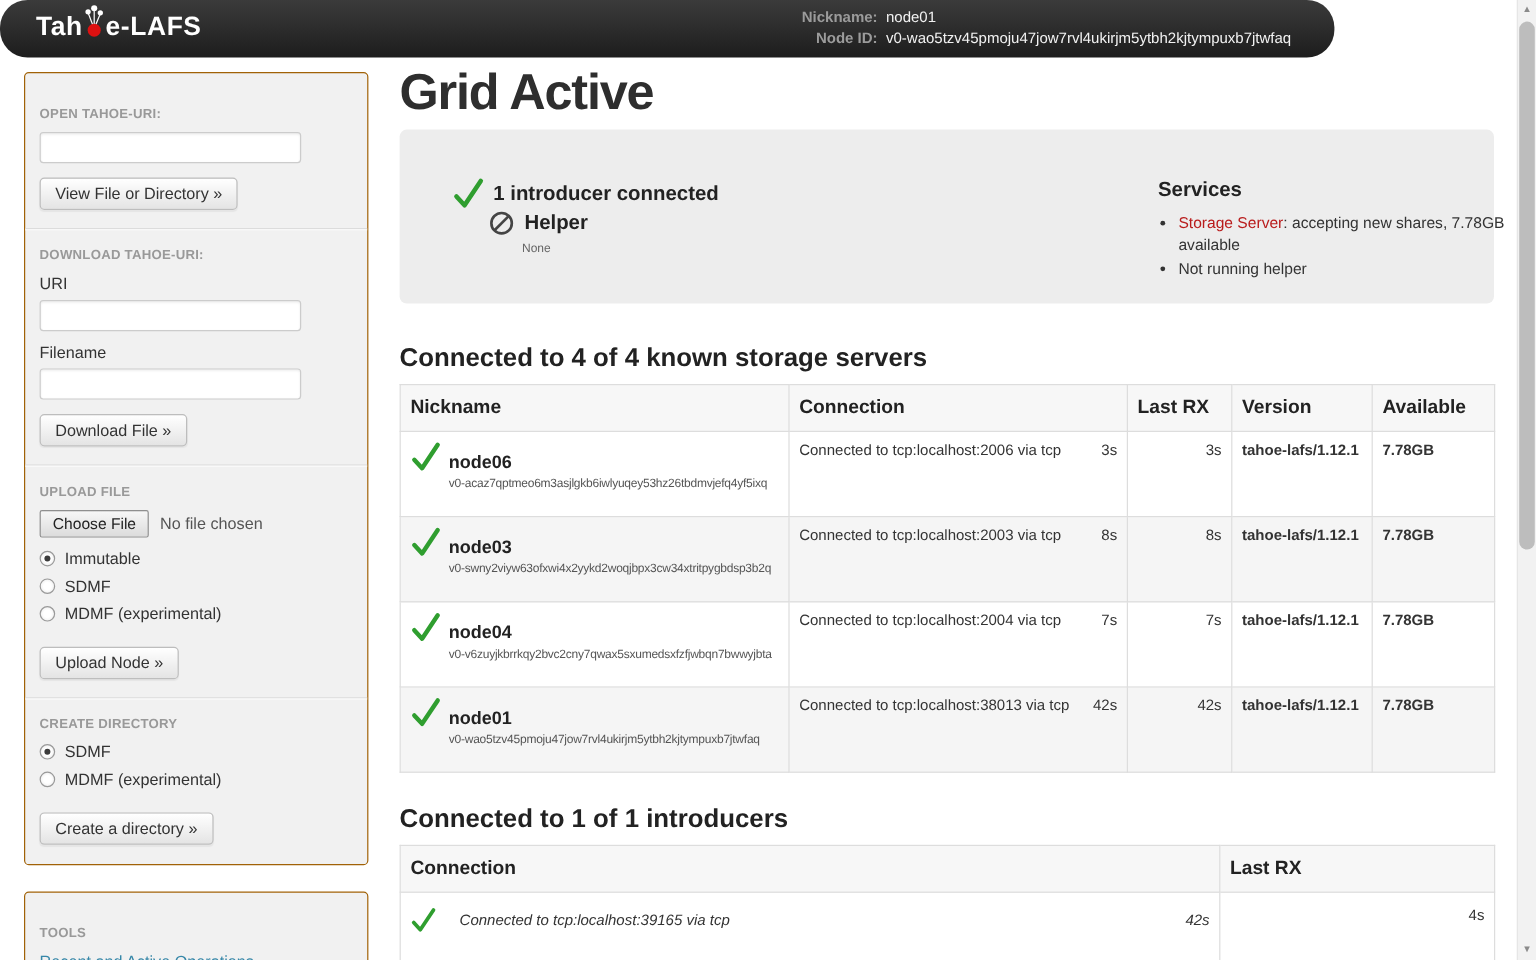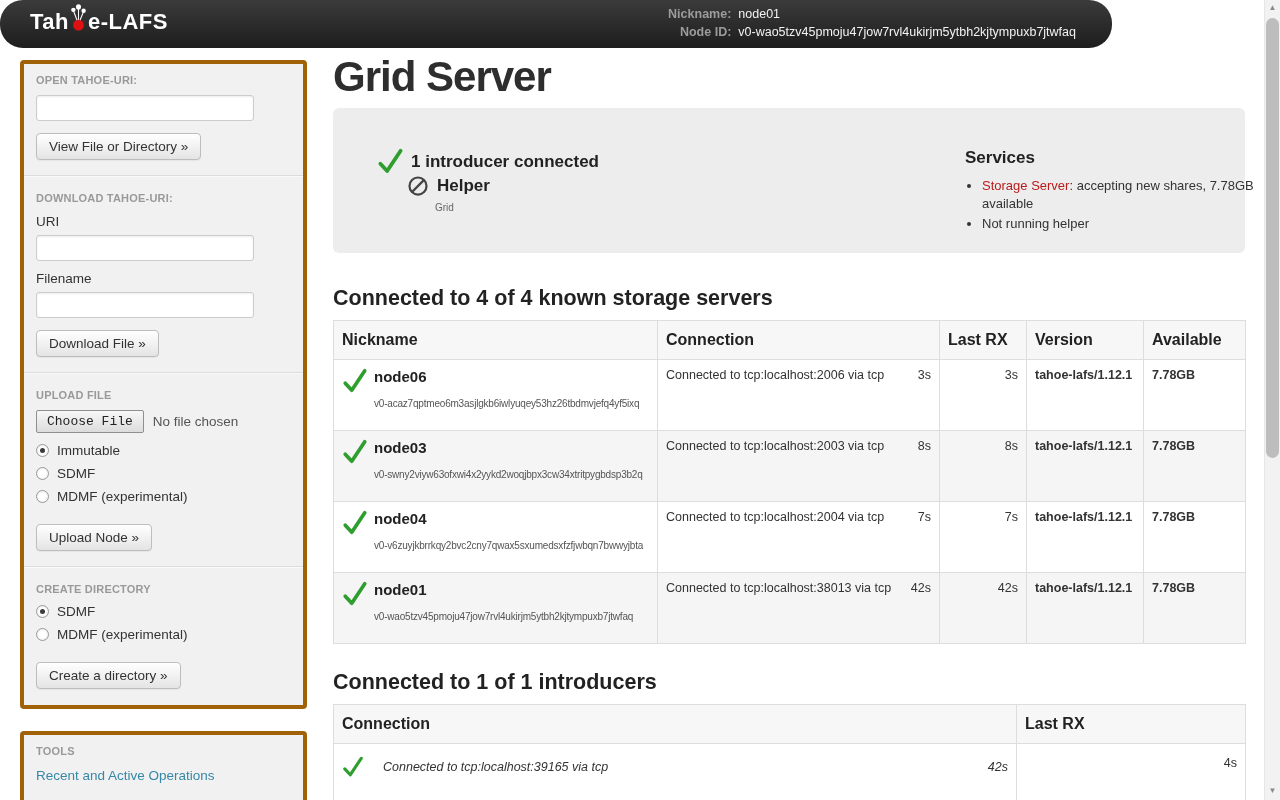--- a/index.html
+++ b/index.html
@@ -24,40 +24,40 @@
     position:absolute; top:7px; right:36px;
     display:grid; grid-template-columns:auto auto; column-gap:7px; row-gap:4px;
     font-size:12.5px; line-height:14px;
   }
   .node-info .lbl { color:#9b9b9b; font-weight:bold; text-align:right; }
   .node-info .val { color:#f2f2f2; }
 
   
   .sidebar { position:absolute; left:20px; top:60px; width:287px; }
   .well {
-    background:#f1f1f1; border:4px solid #a16207; border-radius:4px;
-    padding:10px 12px 16px;
+    background:#f1f1f1; border:1px solid #a16207; border-radius:4px;
+    padding:28px 12px 16px;
   }
   .tools-well { margin-top:22px; padding-bottom:20px; }
   .sec-label { font-size:11px; font-weight:bold; color:#999; margin:0 0 9px; letter-spacing:.2px; }
   .ti {
     display:block; width:218px; height:26px; border:1px solid #ccc; border-radius:3px;
     background:#fff; padding:2px 6px; font-size:13px; font-family:inherit;
     box-shadow:inset 0 1px 2px rgba(0,0,0,.08); outline:none;
   }
   .fld-label { display:block; font-size:13.5px; color:#333; margin:10px 0 6px; }
   .btn {
     display:inline-block; margin-top:12px; padding:5px 12px; font-size:13.5px; color:#333;
     background:linear-gradient(#ffffff,#e4e4e4); border:1px solid #bdbdbd; border-radius:4px;
     cursor:pointer; font-family:inherit; box-shadow:0 1px 1px rgba(0,0,0,.05);
   }
   hr.sep { border:0; border-top:1px solid #dcdcdc; border-bottom:1px solid #fafafa; margin:15px -12px; }
   .file-row { display:flex; align-items:center; gap:9px; margin:2px 0 10px; }
   .file-btn {
-    padding:3px 10px; font-size:13px; color:#222; cursor:pointer; font-family:Liberation Mono, monospace;
+    padding:3px 10px; font-size:13px; color:#222; cursor:pointer; font-family:Liberation Sans, sans-serif;
     background:linear-gradient(#f7f7f7,#dcdcdc); border:1px solid #8f8f8f; border-radius:2px;
   }
   .file-status { font-size:13.5px; color:#555; }
   .radio-row { display:flex; align-items:center; gap:8px; margin:8px 0; cursor:pointer; }
   .radio {
     width:13px; height:13px; border-radius:50%; border:1px solid #999;
     background:radial-gradient(#fff 40%,#e6e6e6); position:relative; flex:0 0 auto;
   }
   .radio.checked::after {
     content:""; position:absolute; left:3px; top:3px; width:5px; height:5px;
@@ -84,21 +84,21 @@
 
   .section-heading { font-size:21.5px; font-weight:bold; color:#222; margin:33px 0 9px; }
   .section-heading.second { margin-top:26px; }
 
   table { border-collapse:collapse; width:912px; table-layout:fixed; background:#fff; }
   th, td { border:1px solid #ddd; }
   th { background:#f7f7f7; font-size:16px; font-weight:bold; color:#222; text-align:left; padding:10px 8px; }
   td { padding:8px; vertical-align:top; font-size:13px; color:#333; }
   tbody tr:nth-child(even) td { background:#f5f5f5; }
 
-  .nick-head { display:flex; align-items:flex-start; gap:6px; }
+  .nick-head { display:flex; align-items:flex-end; gap:6px; }
   .nick-head svg { width:26px; height:26px; flex:0 0 auto; }
   .nick-name { font-size:15px; font-weight:bold; color:#222; }
   .node-id {
     font-size:10px; color:#555; line-height:17px; margin-top:1px;
     text-indent:32px; overflow-wrap:anywhere; letter-spacing:-.2px;
   }
   .conn-cell { display:flex; justify-content:space-between; gap:6px; }
   .conn-cell span { white-space:nowrap; font-size:12.5px; }
   td.rx { text-align:right; font-size:12.5px; }
   td.ver, td.avail { font-size:12.5px;font-weight:bold; }
@@ -203,37 +203,37 @@
     </div>
   </div>
 
   <div class="well tools-well">
     <div class="sec-label">TOOLS</div>
     <a class="tools-link">Recent and Active Operations</a>
   </div>
 </div>
 
 <div class="main">
-  <h1 class="page-title">Grid Server</h1>
+  <h1 class="page-title">Grid Active</h1>
 
   <div class="status-box">
     <div class="st-row1">
       <svg viewBox="0 0 24 24">
         <path d="M3 14 L9 20.5 L21 2.5" fill="none" stroke="#2f9e2f" stroke-width="3.4" stroke-linecap="round" stroke-linejoin="round"></path>
       </svg>
       <span class="st-text">1 introducer connected</span>
     </div>
     <div class="st-row2">
       <svg viewBox="0 0 24 24">
         <circle cx="12" cy="12" r="9.3" fill="none" stroke="#444" stroke-width="2.4"></circle>
         <line x1="5.6" y1="18.4" x2="18.4" y2="5.6" stroke="#444" stroke-width="2.4"></line>
       </svg>
       <span class="st-text">Helper</span>
     </div>
-    <div class="st-none">Grid</div>
+    <div class="st-none">None</div>
 
     <div class="services">
       <h3>Services</h3>
       <ul>
         <li><a>Storage Server</a><span>: accepting new shares, 7.78GB available</span></li>
         <li><span>Not running helper</span></li>
       </ul>
     </div>
   </div>
 

